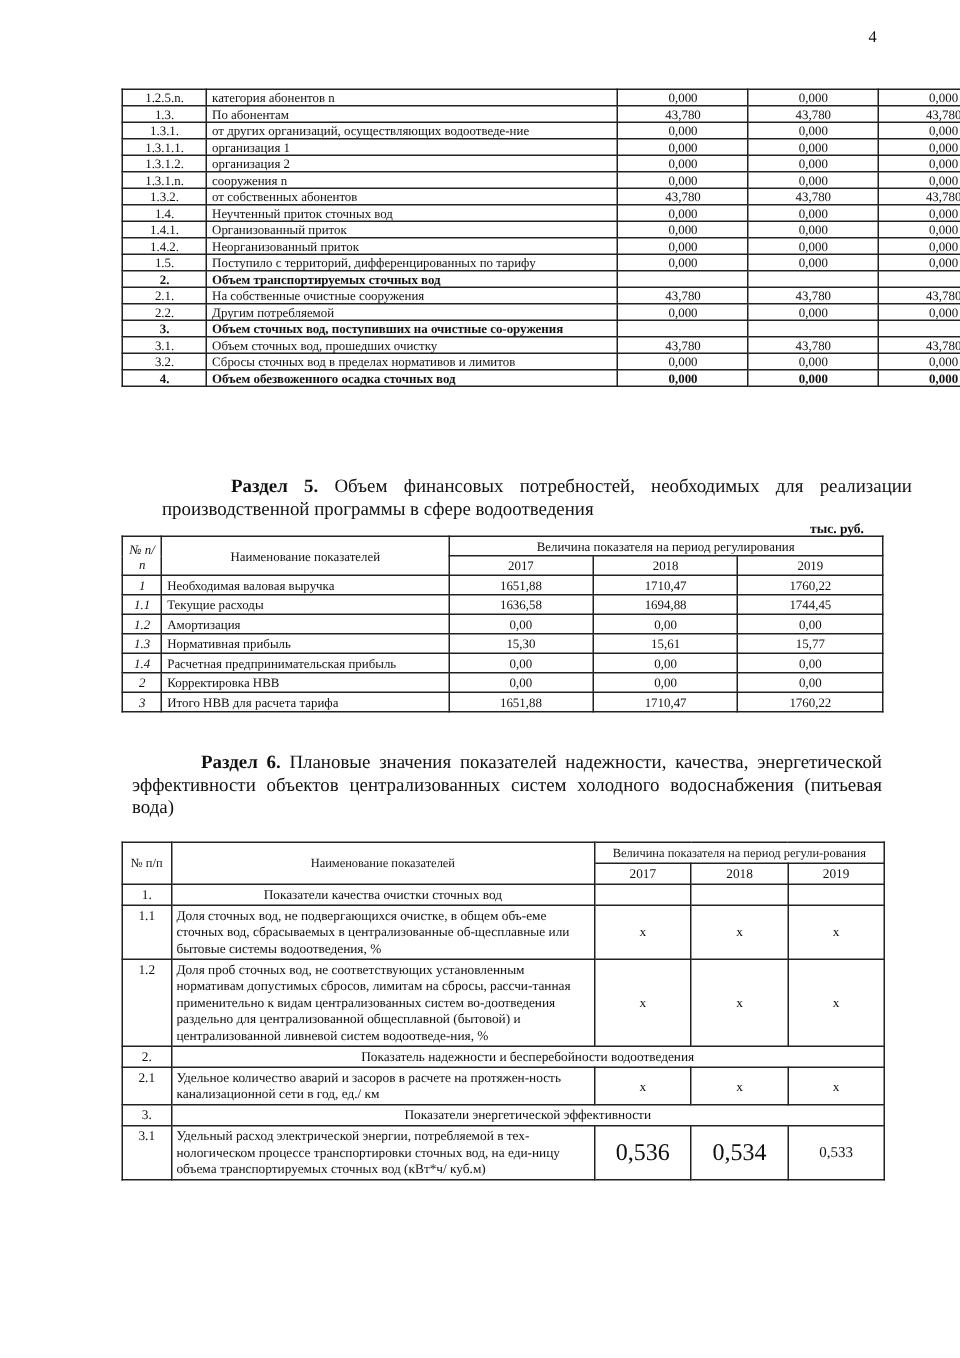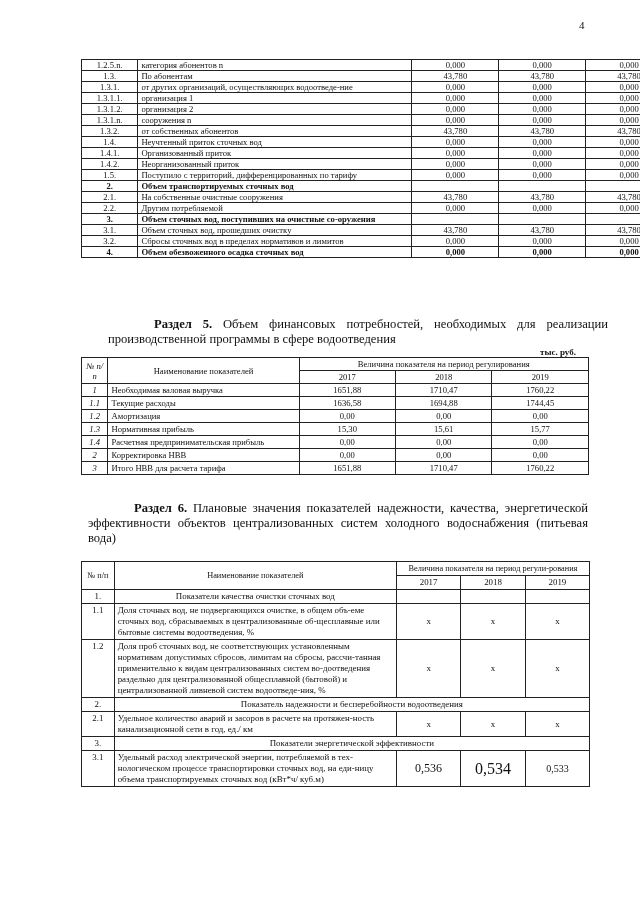--- a/index.html
+++ b/index.html
@@ -295,18 +295,18 @@
       <td class="v">x</td>
       <td class="v">x</td>
     </tr>
     <tr>
       <td class="num">3.</td>
       <td class="c" colspan="4">Показатели энергетической эффективности</td>
     </tr>
     <tr>
       <td class="num">3.1</td>
       <td class="name">Удельный расход электрической энергии, потребляемой в тех-нологическом процессе транспортировки сточных вод, на еди-ницу объема транспортируемых сточных вод (кВт*ч/ куб.м)</td>
-      <td class="v" style="font-size:12px;">0,536</td>
+      <td class="v" style="font-size:16px;">0,536</td>
       <td class="v" style="font-size:16px;">0,534</td>
       <td class="v" style="font-size:10px;">0,533</td>
     </tr>
   </tbody>
 </table>
 
 </body></html>

